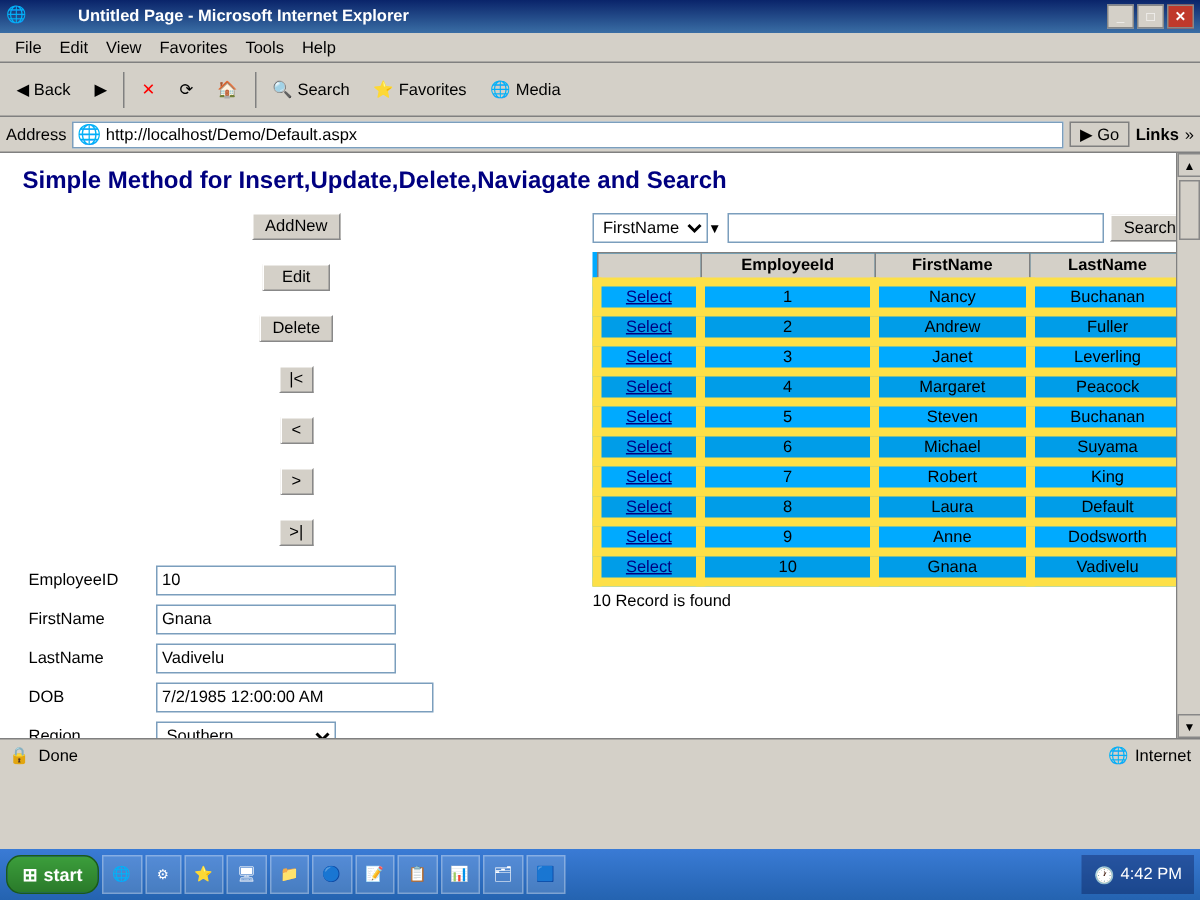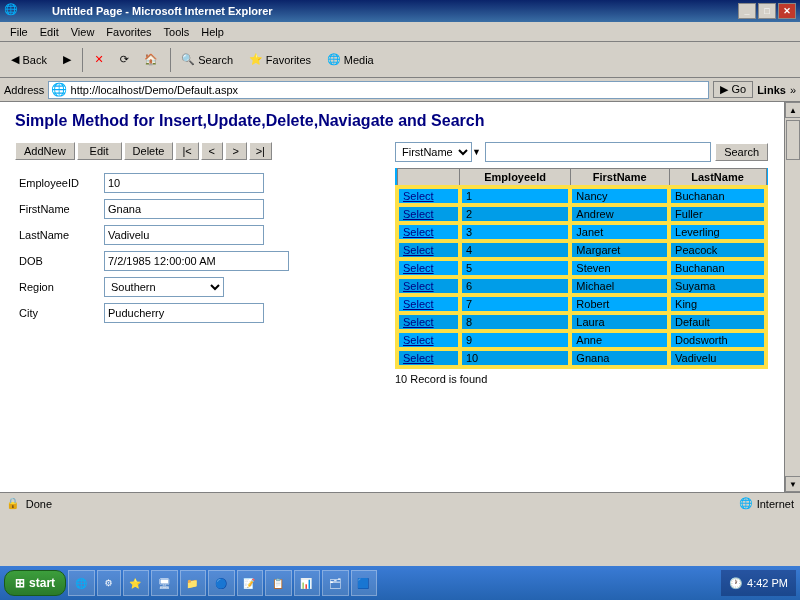--- a/index.html
+++ b/index.html
@@ -119,23 +119,24 @@
       flex-shrink: 0;
     }
     .right-panel {
       flex: 1;
       min-width: 370px;
     }
 
     
     .btn-row {
       display: flex;
-      gap: 2px;
+      gap: 16px;
       margin-bottom: 10px;
       align-items: center;
+      flex-direction: column;
     }
     .form-btn {
       background: #d4d0c8;
       border: 1px solid #888;
       border-top-color: #fff;
       border-left-color: #fff;
       padding: 2px 8px;
       font-size: 11px;
       cursor: pointer;
       min-width: 45px;
@@ -213,24 +214,25 @@
     }
     .data-table th {
       background: #d4d0c8;
       border: 1px solid #808080;
       padding: 2px 6px;
       text-align: center;
       font-weight: bold;
       color: #000;
     }
     .data-table td {
-      border: 4px solid #fde047;
+      border: 6px solid #fde047;
       padding: 1px 4px;
       color: #000;
       background: #00aaff;
+      text-align: center;
     }
     .data-table tr:nth-child(even) td {
       background: #009de8;
     }
     .select-link {
       color: #000080;
       text-decoration: underline;
       cursor: pointer;
       font-size: 11px;
     }
@@ -400,21 +402,21 @@
   </div>
   <button class="address-go-btn">
     <span>▶</span>
     <span>Go</span>
   </button>
   <span class="address-links">Links</span>
   <span>»</span>
 </div>
 
 <div class="content-wrapper">
-  <div class="content-area" style="padding-right:32px;">
+  <div class="content-area" style="padding-right:7px;">
     <div class="page-title">Simple Method for Insert,Update,Delete,Naviagate and Search</div>
 
     <div class="main-layout">
 
       <div class="left-panel">
 
         <div class="btn-row">
           <button class="form-btn">AddNew</button>
           <button class="form-btn">Edit</button>
           <button class="form-btn">Delete</button>

